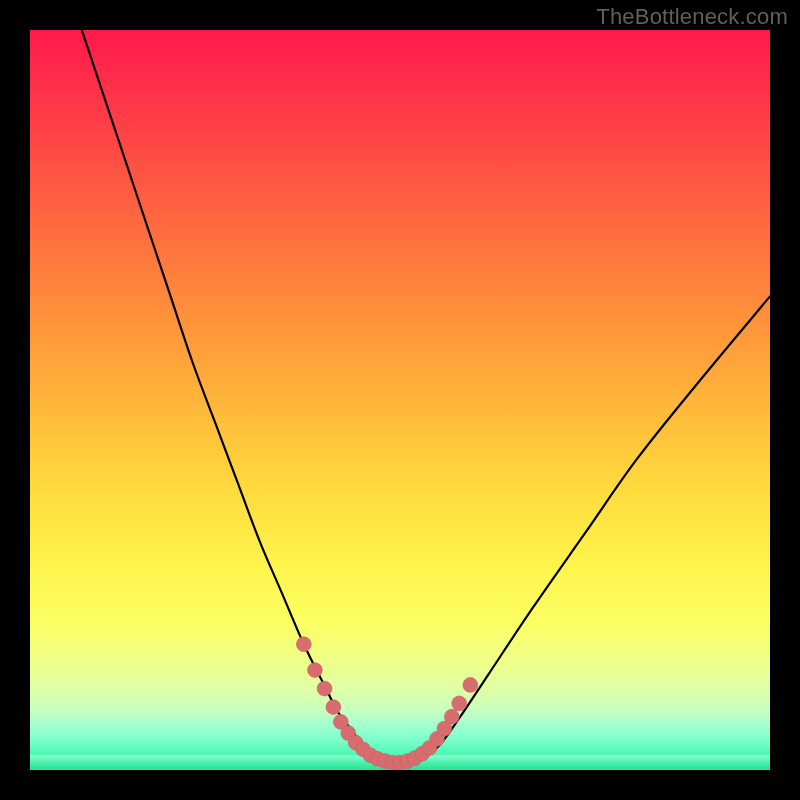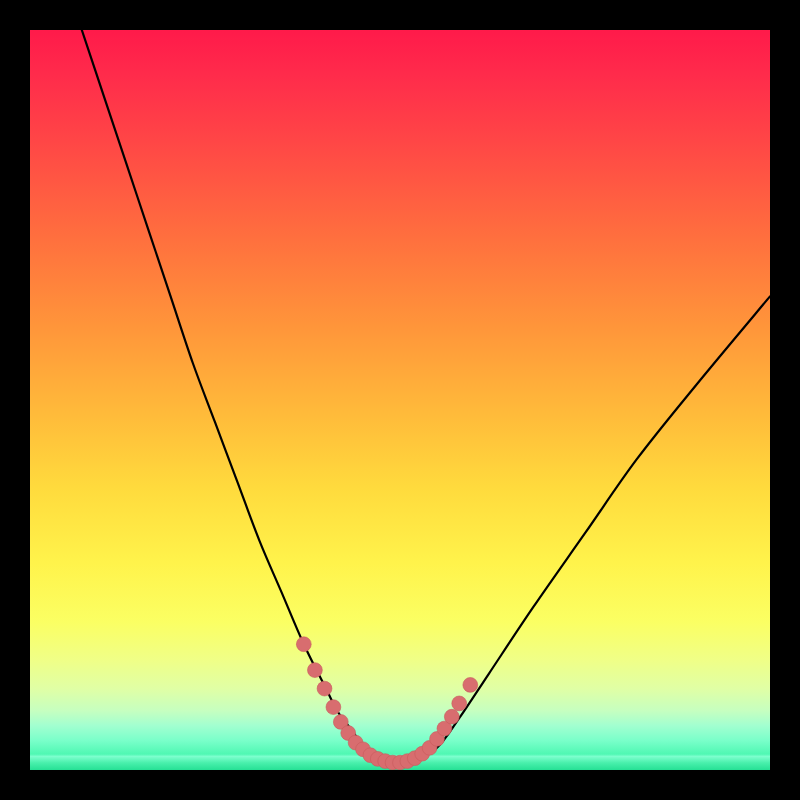--- a/index.html
+++ b/index.html
@@ -107,13 +107,14 @@
           <circle cx="392.20" cy="723.72" r="7.40" fill="#d86d6f" stroke="#c85b5d" stroke-width="0.6"></circle>
           <circle cx="399.60" cy="717.80" r="7.40" fill="#d86d6f" stroke="#c85b5d" stroke-width="0.6"></circle>
           <circle cx="407.00" cy="708.92" r="7.40" fill="#d86d6f" stroke="#c85b5d" stroke-width="0.6"></circle>
           <circle cx="414.40" cy="698.56" r="7.40" fill="#d86d6f" stroke="#c85b5d" stroke-width="0.6"></circle>
           <circle cx="421.80" cy="686.72" r="7.40" fill="#d86d6f" stroke="#c85b5d" stroke-width="0.6"></circle>
           <circle cx="429.20" cy="673.40" r="7.40" fill="#d86d6f" stroke="#c85b5d" stroke-width="0.6"></circle>
           <circle cx="440.30" cy="654.90" r="7.40" fill="#d86d6f" stroke="#c85b5d" stroke-width="0.6"></circle>
         </g>
     </svg>
   </div>
+  <div class="watermark">TheBottleneck.com</div>
 </div>
 
 </body></html>

